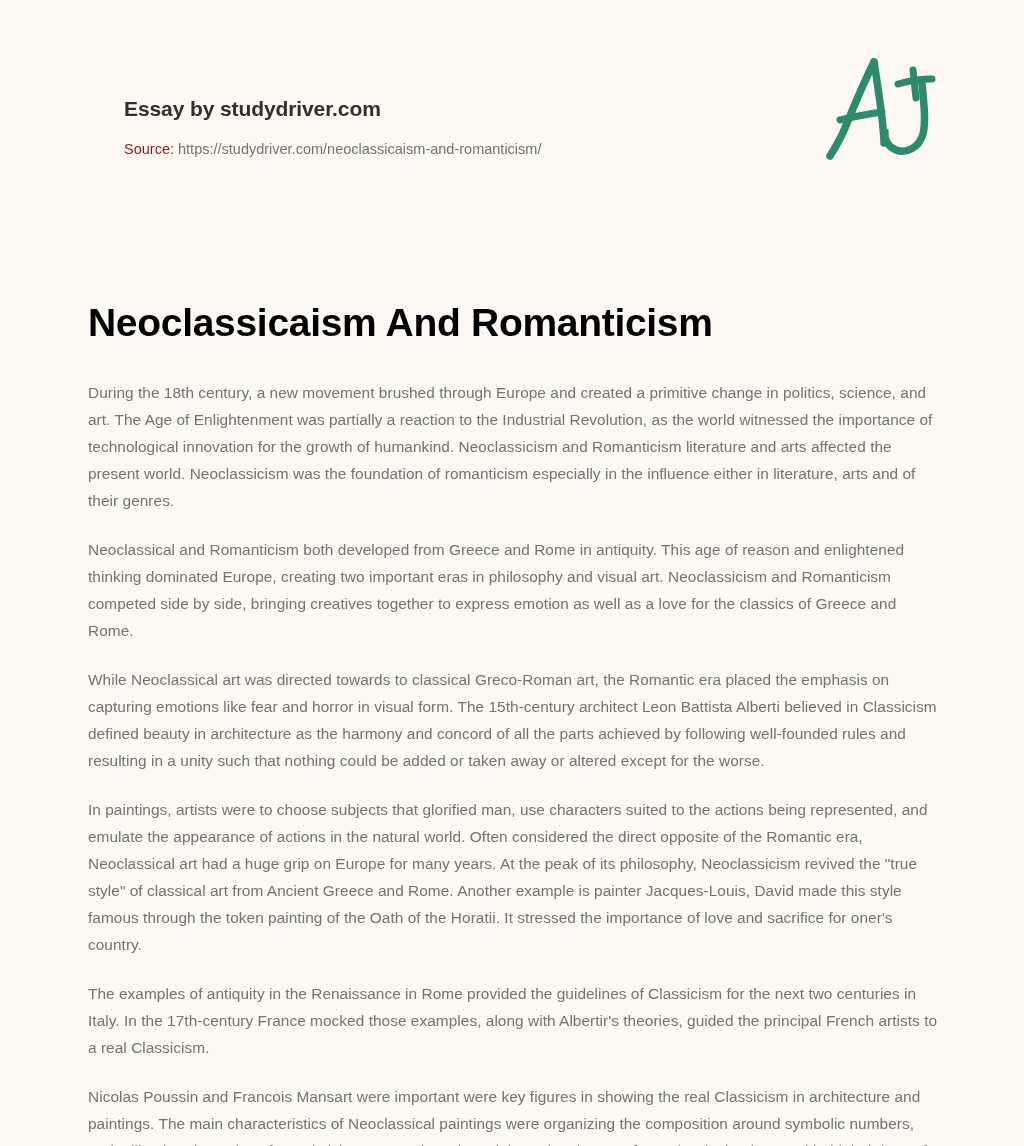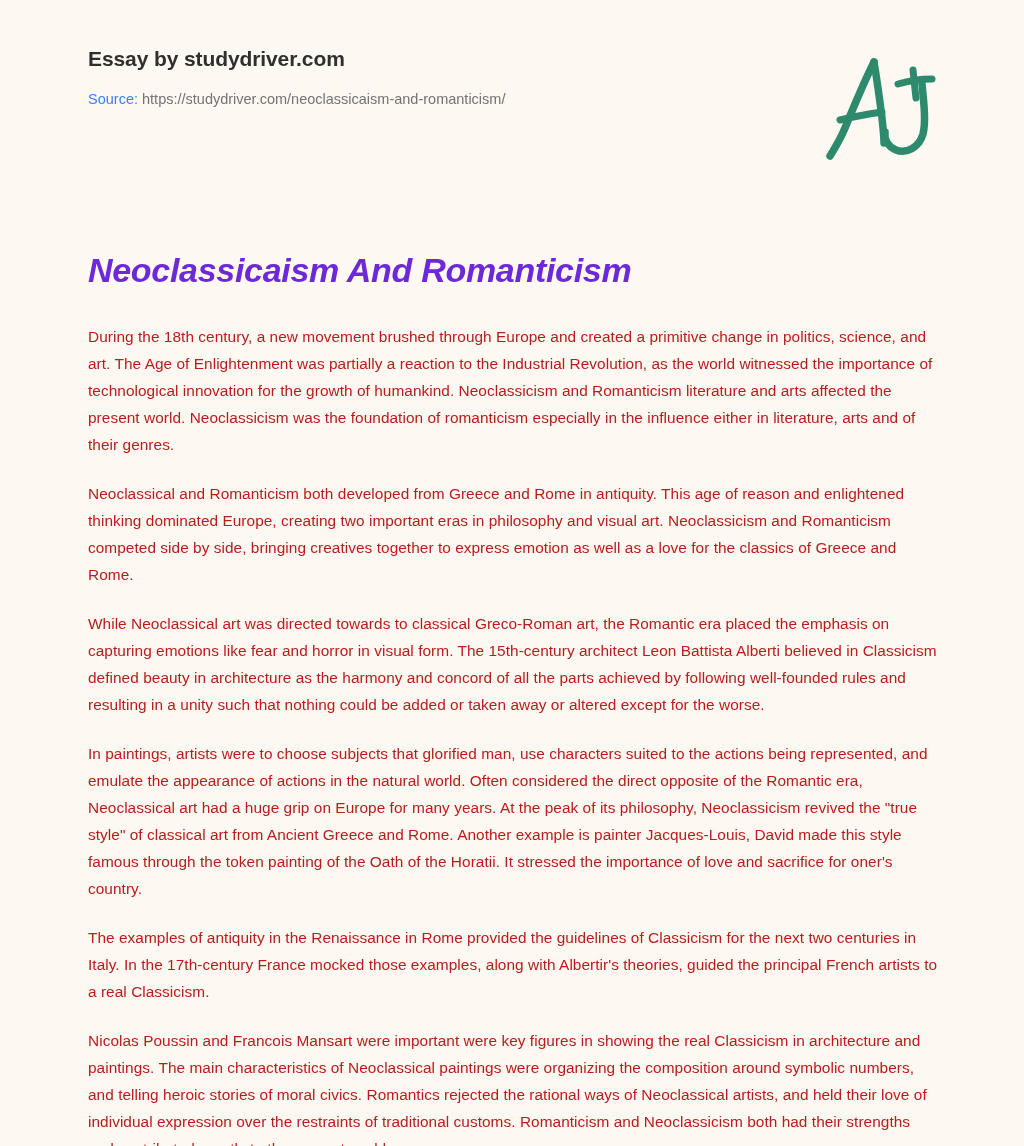--- a/index.html
+++ b/index.html
@@ -21,42 +21,43 @@
     position: relative;
     width: 1024px;
     height: 1146px;
     box-sizing: border-box;
     padding: 0 88px;
   }
 
   
   .header {
     position: relative;
-    padding-top: 46px;
+    padding-top: 96px;
     min-height: 118px;
+    margin-left: 36px;
   }
 
   .byline {
     font-size: 21px;
     font-weight: 700;
     color: #2f2f2f;
     letter-spacing: -0.1px;
     line-height: 1.2;
     margin: 0;
   }
 
   .source-line {
     margin-top: 19px;
     font-size: 14.5px;
     line-height: 1.3;
     color: #8c8c86;
     white-space: nowrap;
   }
   .source-label {
-    color: #3b82f6;
+    color: #7f1d1d;
   }
   .source-url {
     color: #737373;
     text-decoration: none;
   }
 
   .logo {
     position: absolute;
     top: 48px;
     right: -10px;
@@ -67,39 +68,38 @@
   .logo svg {
     display: block;
     width: 100%;
     height: 100%;
   }
 
   
   .essay-title {
     margin: 0;
     padding-top: 86px;
-    font-size: 34px;
+    font-size: 39px;
     font-weight: 700;
-    color: #6d28d9;
+    color: #000000;
     letter-spacing: -0.3px;
     line-height: 1.2;
-    font-style: italic;
   }
 
   
   .article {
     margin-top: 32px;
     width: 850px;
   }
 
   .article p {
     margin: 0 0 22px 0;
     font-size: 15.4px;
     line-height: 27px;
-    color: #b91c1c;
+    color: #737373;
     text-align: left;
     letter-spacing: 0.05px;
   }
   .article p:last-child {
     margin-bottom: 0;
   }
 </style>
 </head>
 <body>
 

